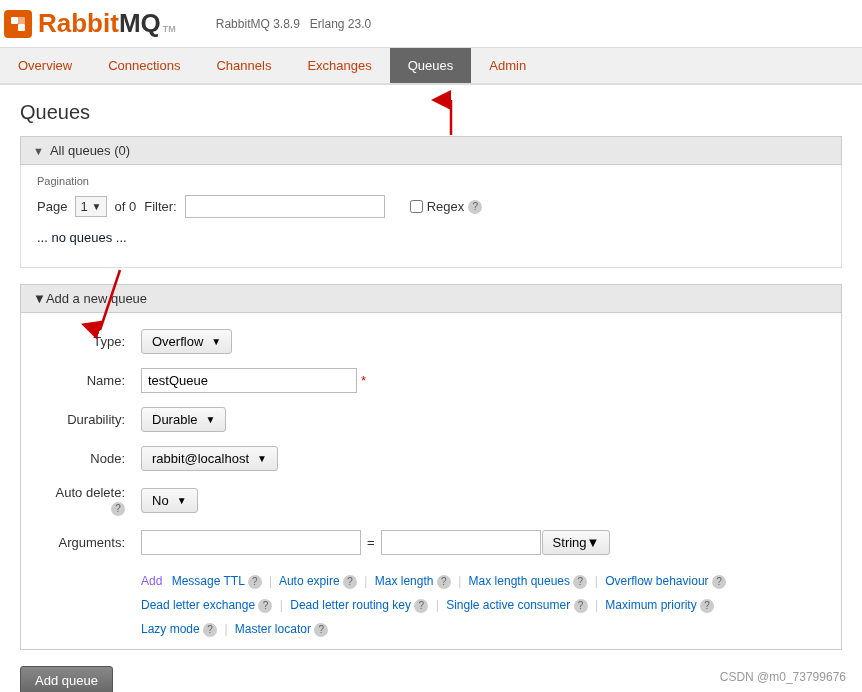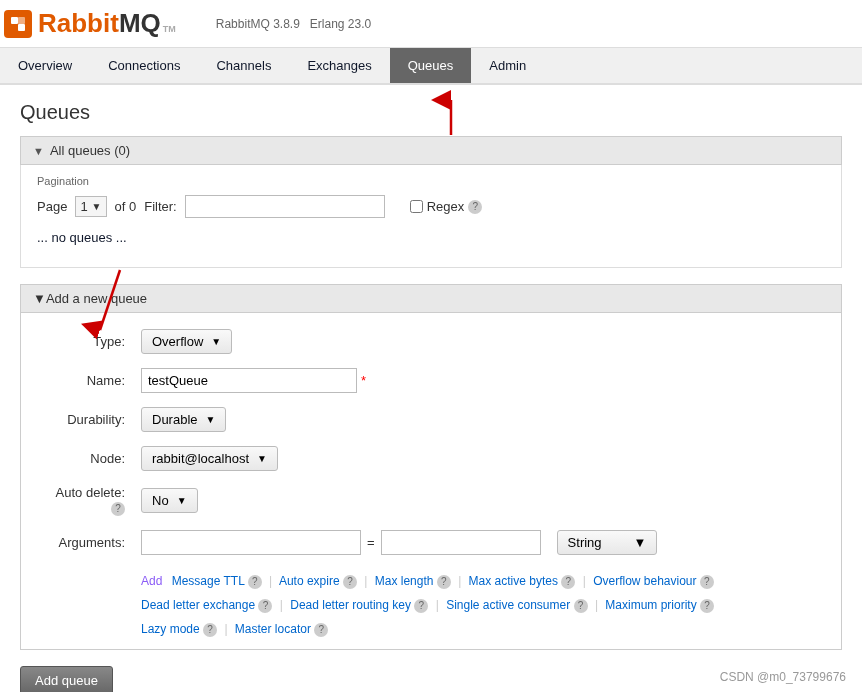--- a/index.html
+++ b/index.html
@@ -9,21 +9,21 @@
     #header { background: #fff; padding: 8px 4px; display: flex; align-items: center; border-bottom: 1px solid #ddd; }
     #logo { display: flex; align-items: center; gap: 6px; }
     #logo-icon { width: 28px; height: 28px; background: #e05a00; border-radius: 4px; display: flex; align-items: center; justify-content: center; color: white; font-weight: bold; font-size: 14px; }
     #version-info { margin-left: 40px; font-size: 12px; color: #666; }
 
     
     #nav { background: #f0f0f0; border-bottom: 2px solid #ddd; display: flex; }
     #nav a {
       padding: 10px 18px;
       text-decoration: none;
-      color: #0f172a;
+      color: #c2410c;
       font-size: 13px;
       display: block;
     }
     #nav a.active { background: #666; color: #fff; }
 
     
     #main { padding: 16px 20px; }
     h1 { font-size: 20px; font-weight: normal; margin-bottom: 12px; color: #333; }
 
     
@@ -86,21 +86,21 @@
     .dropdown-btn .dd-arrow { margin-left: 8px; font-size: 10px; }
 
     
     .text-input { border: 1px solid #bbb; padding: 4px 6px; font-size: 13px; width: 216px; }
     .required-star { color: red; margin-left: 4px; }
 
     
     .arg-input-left { border: 1px solid #bbb; padding: 4px 6px; font-size: 13px; width: 220px; }
     .arg-equals { margin: 0 6px; }
     .arg-input-right { border: 1px solid #bbb; padding: 4px 6px; font-size: 13px; width: 160px; }
-    .type-dropdown { display: flex; align-items: center; border: 1px solid #bbb; background: linear-gradient(to bottom, #f9f9f9, #e8e8e8); padding: 4px 10px; cursor: pointer; font-size: 13px; border-radius: 3px; margin-left: 16px; gap: 32px; }
+    .type-dropdown { display: flex; align-items: center; border: 1px solid #bbb; background: linear-gradient(to bottom, #f9f9f9, #e8e8e8); padding: 4px 10px; cursor: pointer; font-size: 13px; border-radius: 3px; margin-left: 1px; }
 
     
     .add-shortcuts { margin-left: 100px; font-size: 12px; color: #555; line-height: 2; }
     .add-label { color: #8b5cf6; font-weight: normal; margin-right: 6px; }
     .shortcut-link { color: #0066cc; text-decoration: none; cursor: pointer; }
     .separator { color: #ccc; margin: 0 4px; }
 
     
     #footer-btn { padding: 16px 0 0 0; }
     .add-queue-btn {
@@ -251,21 +251,21 @@
       <span class="add-label">Add</span>
       <a href="#" class="shortcut-link">Message TTL</a>
       <span class="help-btn">?</span>
       <span class="separator">|</span>
       <a href="#" class="shortcut-link">Auto expire</a>
       <span class="help-btn">?</span>
       <span class="separator">|</span>
       <a href="#" class="shortcut-link">Max length</a>
       <span class="help-btn">?</span>
       <span class="separator">|</span>
-      <a href="#" class="shortcut-link">Max active bytes</a>
+      <a href="#" class="shortcut-link">Max length queues</a>
       <span class="help-btn">?</span>
       <span class="separator">|</span>
       <a href="#" class="shortcut-link">Overflow behaviour</a>
       <span class="help-btn">?</span>
       <br>
       <a href="#" class="shortcut-link">Dead letter exchange</a>
       <span class="help-btn">?</span>
       <span class="separator">|</span>
       <a href="#" class="shortcut-link">Dead letter routing key</a>
       <span class="help-btn">?</span>

